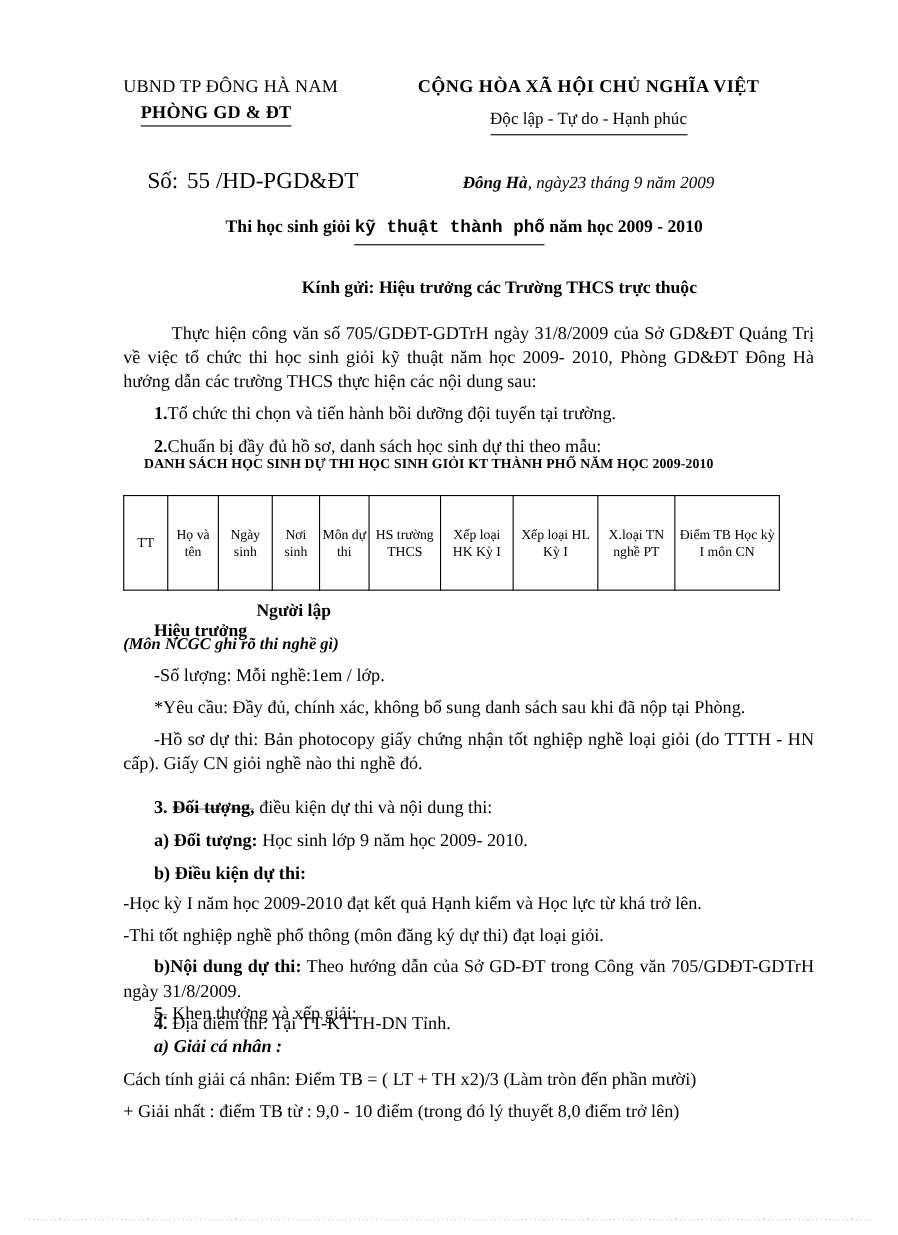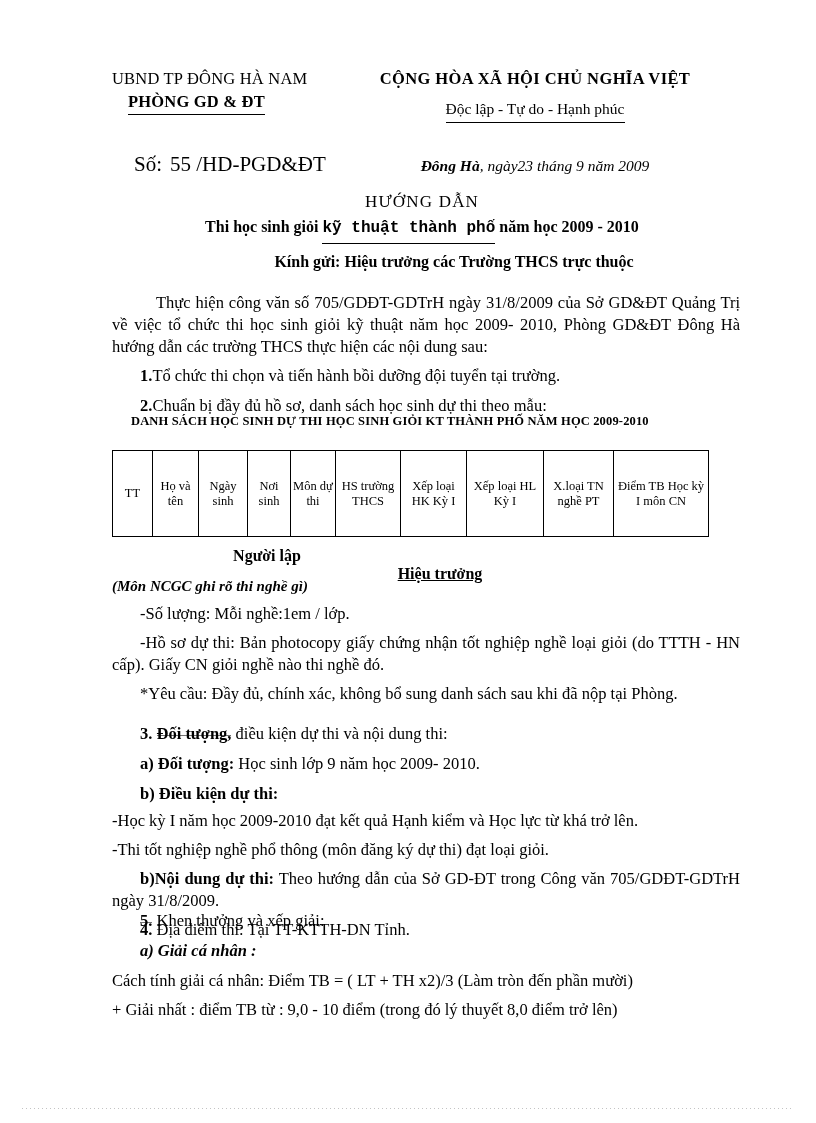--- a/index.html
+++ b/index.html
@@ -195,21 +195,21 @@
     position: absolute;
     left: 112px;
     top: 547px;
     width: 628px;
     font-size: 16px;
     font-weight: bold;
     display: flex;
     flex-direction: column;
   }
   .sig-row .s1 { width: 300px; text-align: center; padding-left: 10px; box-sizing: border-box;}
-  .sig-row .s2 { flex: 1; text-align: center; padding-left: 28px; box-sizing: border-box; text-decoration: underline;}
+  .sig-row .s2 { flex: 1; text-align: left; padding-left: 28px; box-sizing: border-box;}
 
   .note-italic {
     position: absolute;
     left: 112px;
     top: 578px;
     font-size: 15px;
     font-style: italic;
     font-weight: bold;
   }
 
@@ -280,21 +280,20 @@
   <div class="sub-head">
     <div class="doc-no">
       <span class="lbl">Số:</span><span>55 /HD-PGD&amp;ĐT</span>
     </div>
     <div class="doc-date">
       <span class="city">Đông Hà</span><span>, ngày23 tháng 9 năm 2009</span>
     </div>
   </div>
 
   <div class="title-block">
-    <div class="title-main">HƯỚNG DẪN</div>
     <div class="title-sub"><span>Thi học sinh giỏi </span><span class="u-part">kỹ thuật thành phố</span><span> năm học 2009 - 2010</span></div>
   </div>
 
   <div class="kinh-gui">Kính gửi:  Hiệu trưởng các Trường  THCS  trực thuộc</div>
 
   <div class="body-wrap">
     <p class="p indent">Thực hiện  công văn số 705/GDĐT-GDTrH ngày 31/8/2009 của Sở GD&amp;ĐT Quảng Trị về việc tổ chức thi học sinh giỏi kỹ thuật năm học 2009- 2010, Phòng GD&amp;ĐT Đông Hà hướng dẫn các trường THCS thực hiện các nội dung sau:</p>
     <p class="num-item"><span class="n">1.</span><span>Tổ chức thi chọn và tiến hành bồi dưỡng đội tuyển tại trường.</span></p>
     <p class="num-item"><span class="n">2.</span><span>Chuẩn bị đầy đủ hồ sơ, danh sách học sinh dự thi theo mẫu:</span></p>
   </div>
@@ -332,22 +331,22 @@
 
   <div class="sig-row">
     <div class="s1">Người lập</div>
     <div class="s2">Hiệu trưởng</div>
   </div>
 
   <div class="note-italic">(Môn NCGC ghi rõ thi nghề gì)</div>
 
   <div class="body-wrap2">
     <p class="p narrow">-Số lượng: Mỗi nghề:1em / lớp.</p>
+    <p class="p narrow">*Yêu cầu: Đầy đủ, chính xác, không bổ sung danh sách sau khi đã nộp tại Phòng.</p>
     <p class="p narrow">-Hồ sơ dự thi: Bản photocopy giấy chứng nhận tốt nghiệp nghề loại giỏi (do TTTH - HN cấp). Giấy CN giỏi nghề nào thi nghề đó.</p>
-    <p class="p narrow">*Yêu cầu: Đầy đủ, chính xác, không bổ sung danh sách sau khi đã nộp tại Phòng.</p>
   </div>
 
   <div class="body-wrap3">
     <p class="num-item"><span class="b">3.</span> <span class="b strike-art">Đối tượng,</span><span> điều kiện dự thi và nội dung thi:</span></p>
     <p class="num-item"><span class="b">a)  Đối tượng:</span><span> Học sinh lớp 9 năm học 2009- 2010.</span></p>
     <p class="num-item b">b) Điều kiện dự thi:</p>
   </div>
 
   <div class="body-wrap4">
     <p class="p">-Học kỳ I năm học 2009-2010 đạt kết quả Hạnh kiểm và Học lực từ khá trở lên.</p>

